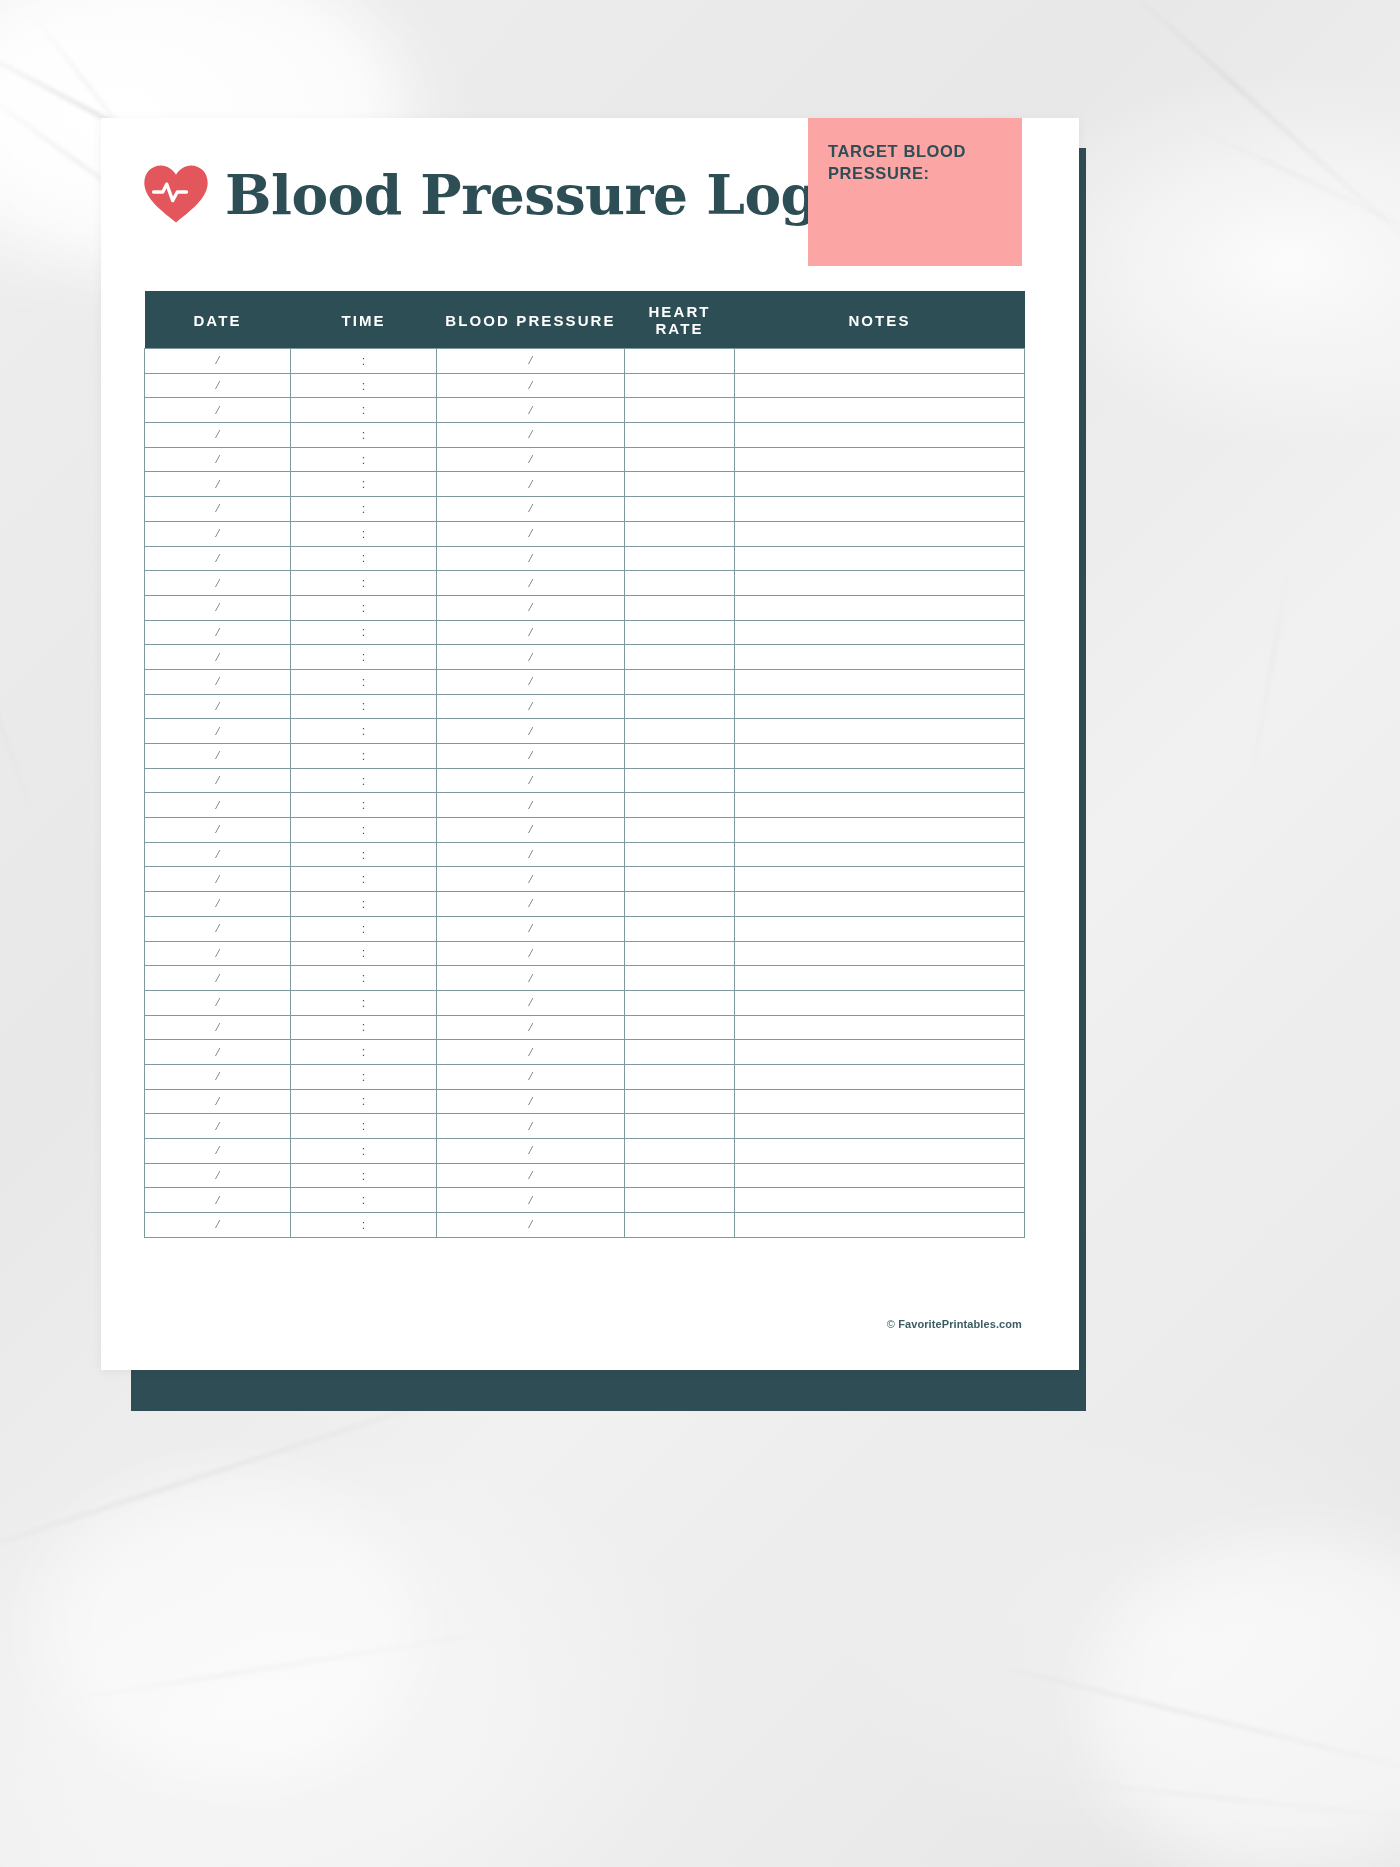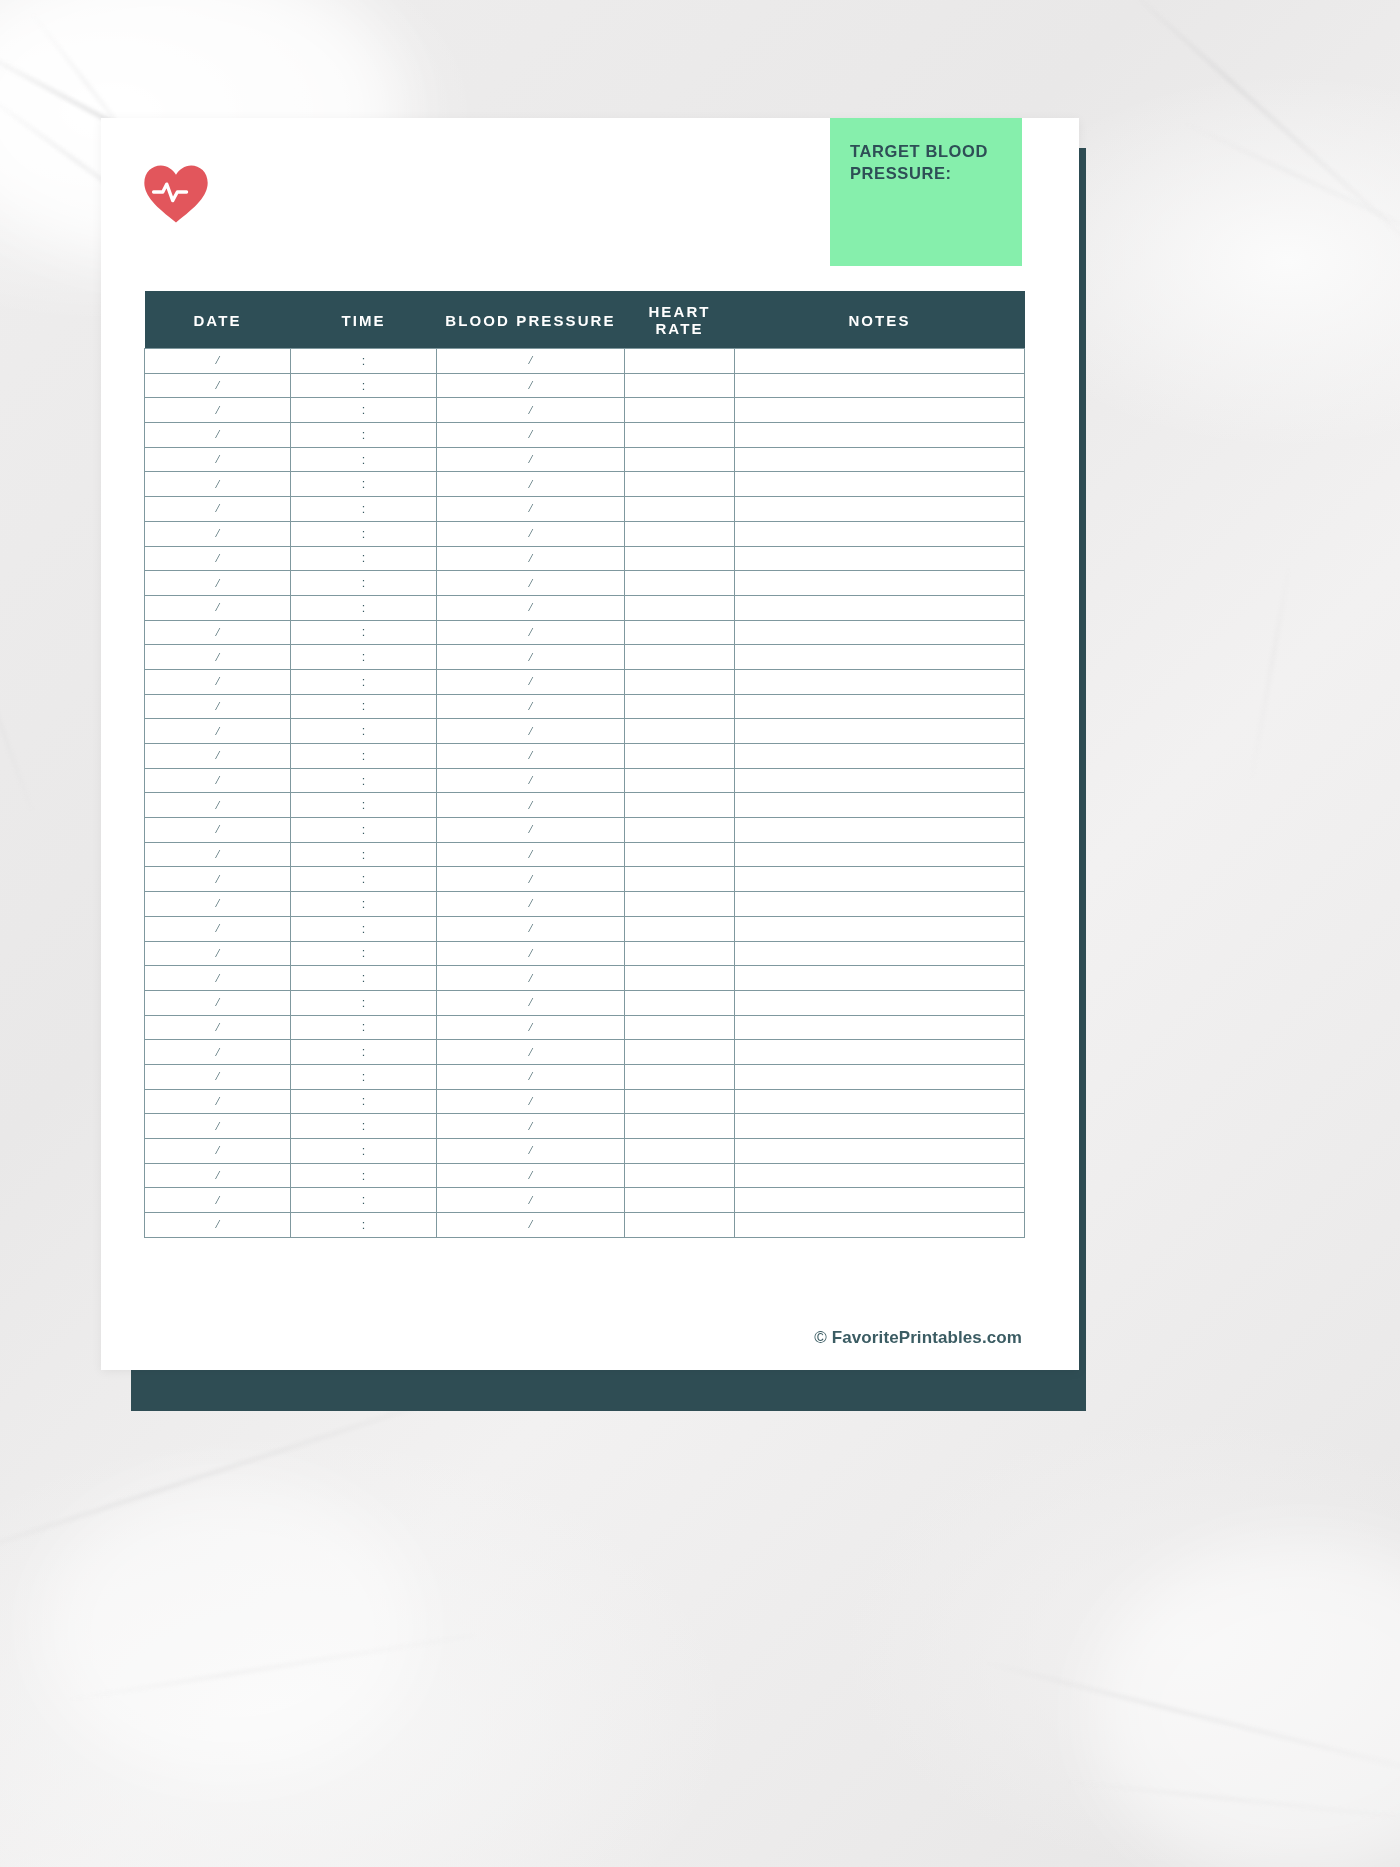--- a/index.html
+++ b/index.html
@@ -95,23 +95,23 @@
     letter-spacing: -0.5px;
     color: #2e4e56;
     line-height: 1;
     white-space: nowrap;
   }
 
   .target-box {
     position: absolute;
     right: 57px;
     top: 0px;
-    width: 192px;
+    width: 214px;
     height: 148px;
-    background: #86efac;
+    background: #fca5a5;
     padding: 22px 20px 0 20px;
     box-sizing: border-box;
     margin-left: 44px;
   }
   .target-label {
     font-family: "Liberation Sans", sans-serif;
     font-weight: bold;
     font-size: 16.5px;
     letter-spacing: 0.6px;
     line-height: 1.35;
@@ -166,22 +166,22 @@
   .col-date { width: 146px; }
   .col-time { width: 146px; }
   .col-bp   { width: 188px; }
   .col-hr   { width: 110px; }
   .col-notes{ width: 290px; }
 
   
   .footer {
     position: absolute;
     right: 57px;
-    bottom: 22px;
-    font-size: 17px;
+    bottom: 40px;
+    font-size: 11px;
     color: #3b5c63;
     letter-spacing: 0.1px;
   }
   .footer .brand { font-weight: bold; }
 </style>
 </head>
 <body>
 
 <div class="marble">
   <div class="blotch b1"></div>
@@ -202,20 +202,21 @@
 
 <div class="shadow-plate"></div>
 
 <div class="paper">
 
   <div class="header">
     <svg class="heart-icon" viewBox="0 0 100 92">
       <path d="M50 89 C 20 66, 2 49, 2 29 C 2 13, 14 3, 27 3 C 37 3, 45 9, 50 17 C 55 9, 63 3, 73 3 C 86 3, 98 13, 98 29 C 98 49, 80 66, 50 89 Z" fill="#e2565c"></path>
       <polyline points="16,43 30,43 36,31 45,56 52,43 66,43" fill="none" stroke="#ffffff" stroke-width="5" stroke-linecap="round" stroke-linejoin="round"></polyline>
     </svg>
+    <div class="title">Blood Pressure Log</div>
   </div>
 
   <div class="target-box">
     <div class="target-label">TARGET BLOOD PRESSURE:</div>
     <div class="target-value"></div>
   </div>
 
   <div class="table-wrap">
     <table class="log">
       <colgroup>

